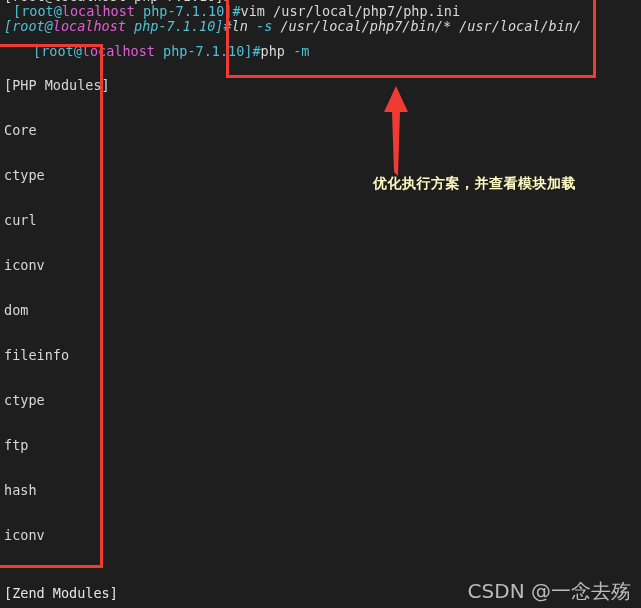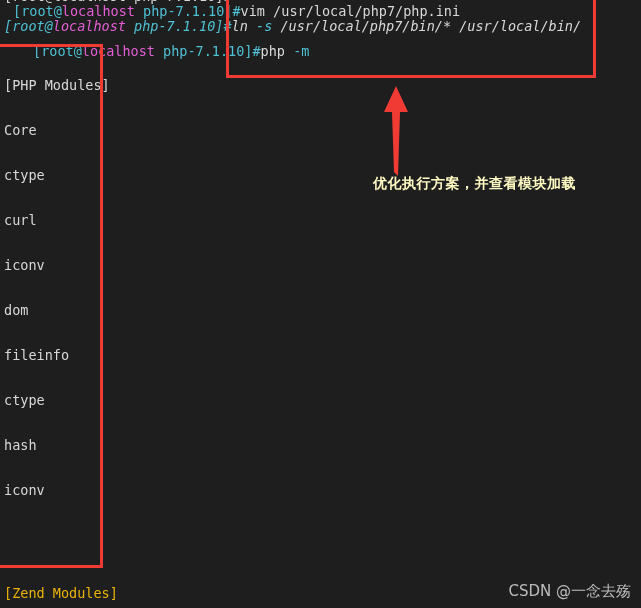--- a/index.html
+++ b/index.html
@@ -48,21 +48,21 @@
     white-space: pre;
     color: #d8d8d8;
   }
   #module-list div { height: 15px; }
 
   #zend-header {
     position: absolute;
     left: 4px;
     top: 586px;
     white-space: pre;
-    color: #eab308;
+    color: #e5e5e5;
   }
 
   
   .anno-box {
     position: absolute;
     border: 3px solid #f03a34;
     box-sizing: border-box;
     background: transparent;
   }
   #box-commands {
@@ -97,21 +97,21 @@
     white-space: pre;
     letter-spacing: 0.5px;
   }
 
   #watermark {
     position: absolute;
     right: 10px;
     bottom: 9px;
     color: #c9c9c9;
     font-family: "DejaVu Sans", "Liberation Sans", sans-serif;
-    font-size: 15px;
+    font-size: 20px;
     white-space: pre;
     opacity: 0.92;
   }
 </style>
 </head>
 <body>
 
 <div id="screen">
 
   <div id="top-clip">[root@localhost php-7.1.10]# </div>
@@ -124,20 +124,21 @@
 
   <div id="module-list">
     <div>[PHP Modules]</div>
     <div>Core</div>
     <div>ctype</div>
     <div>curl</div>
     <div>iconv</div>
     <div>dom</div>
     <div>fileinfo</div>
     <div>ctype</div>
+    <div>ftp</div>
     <div>hash</div>
     <div>iconv</div>
     
     
     
     
     
     
     
     

